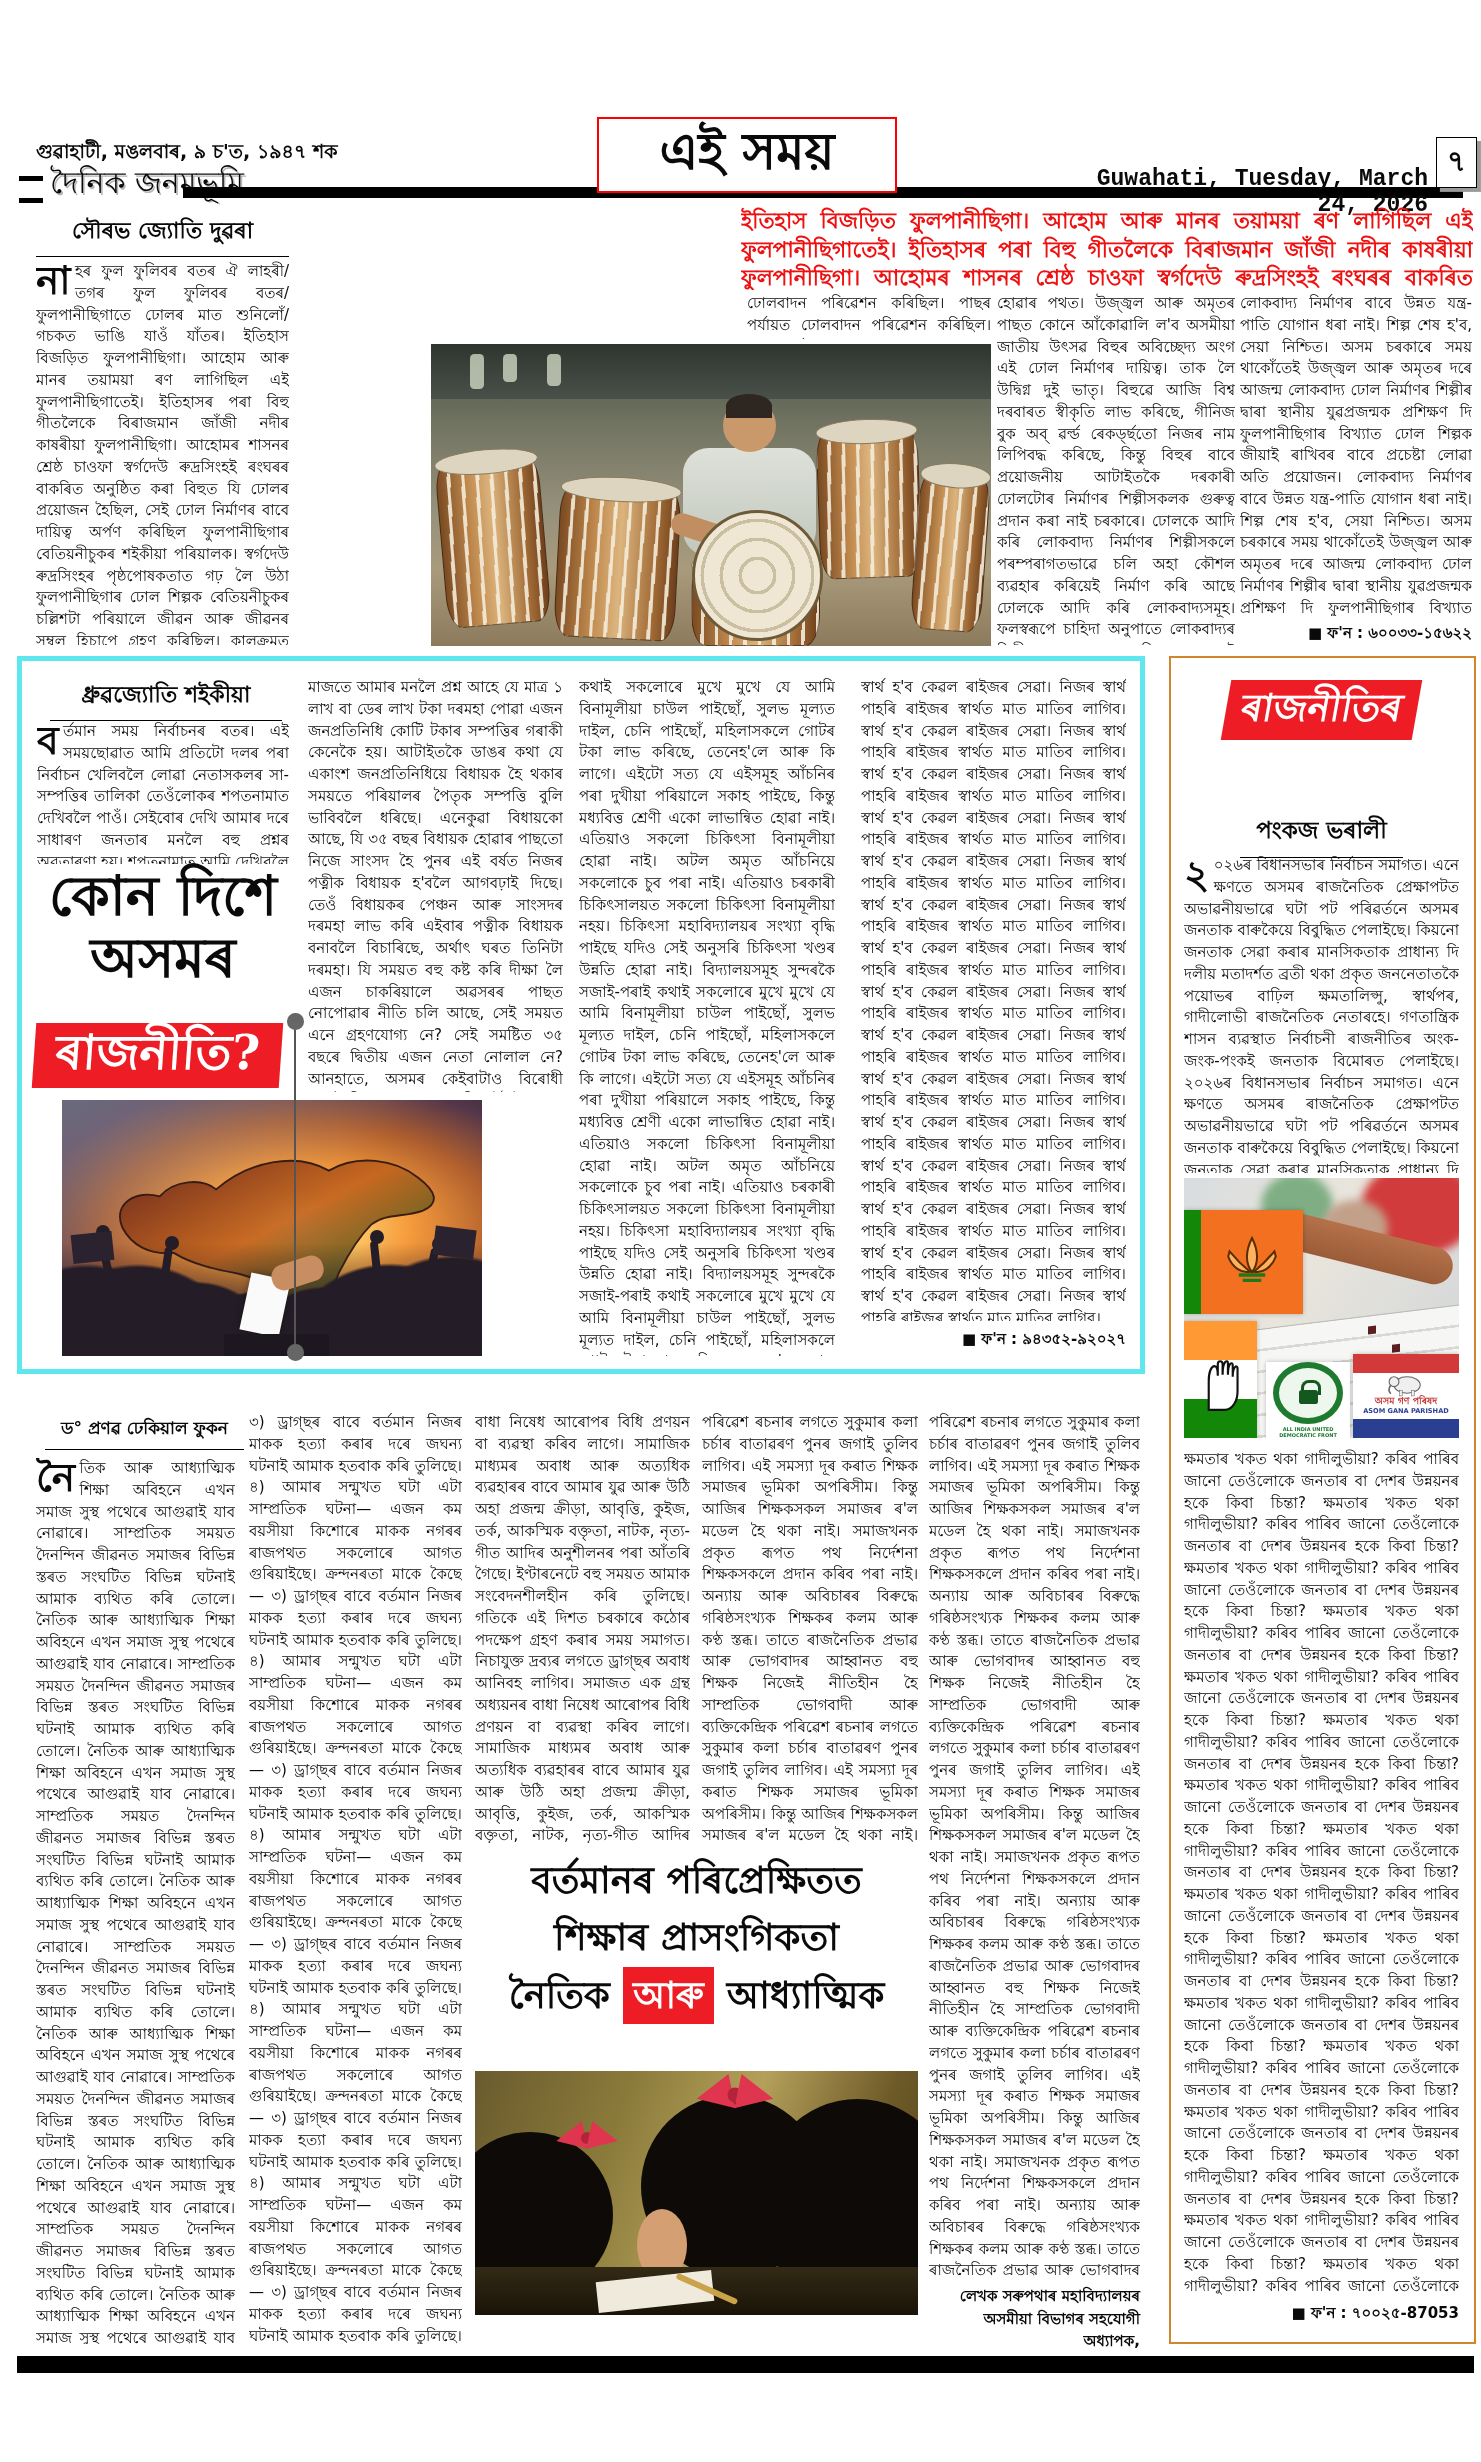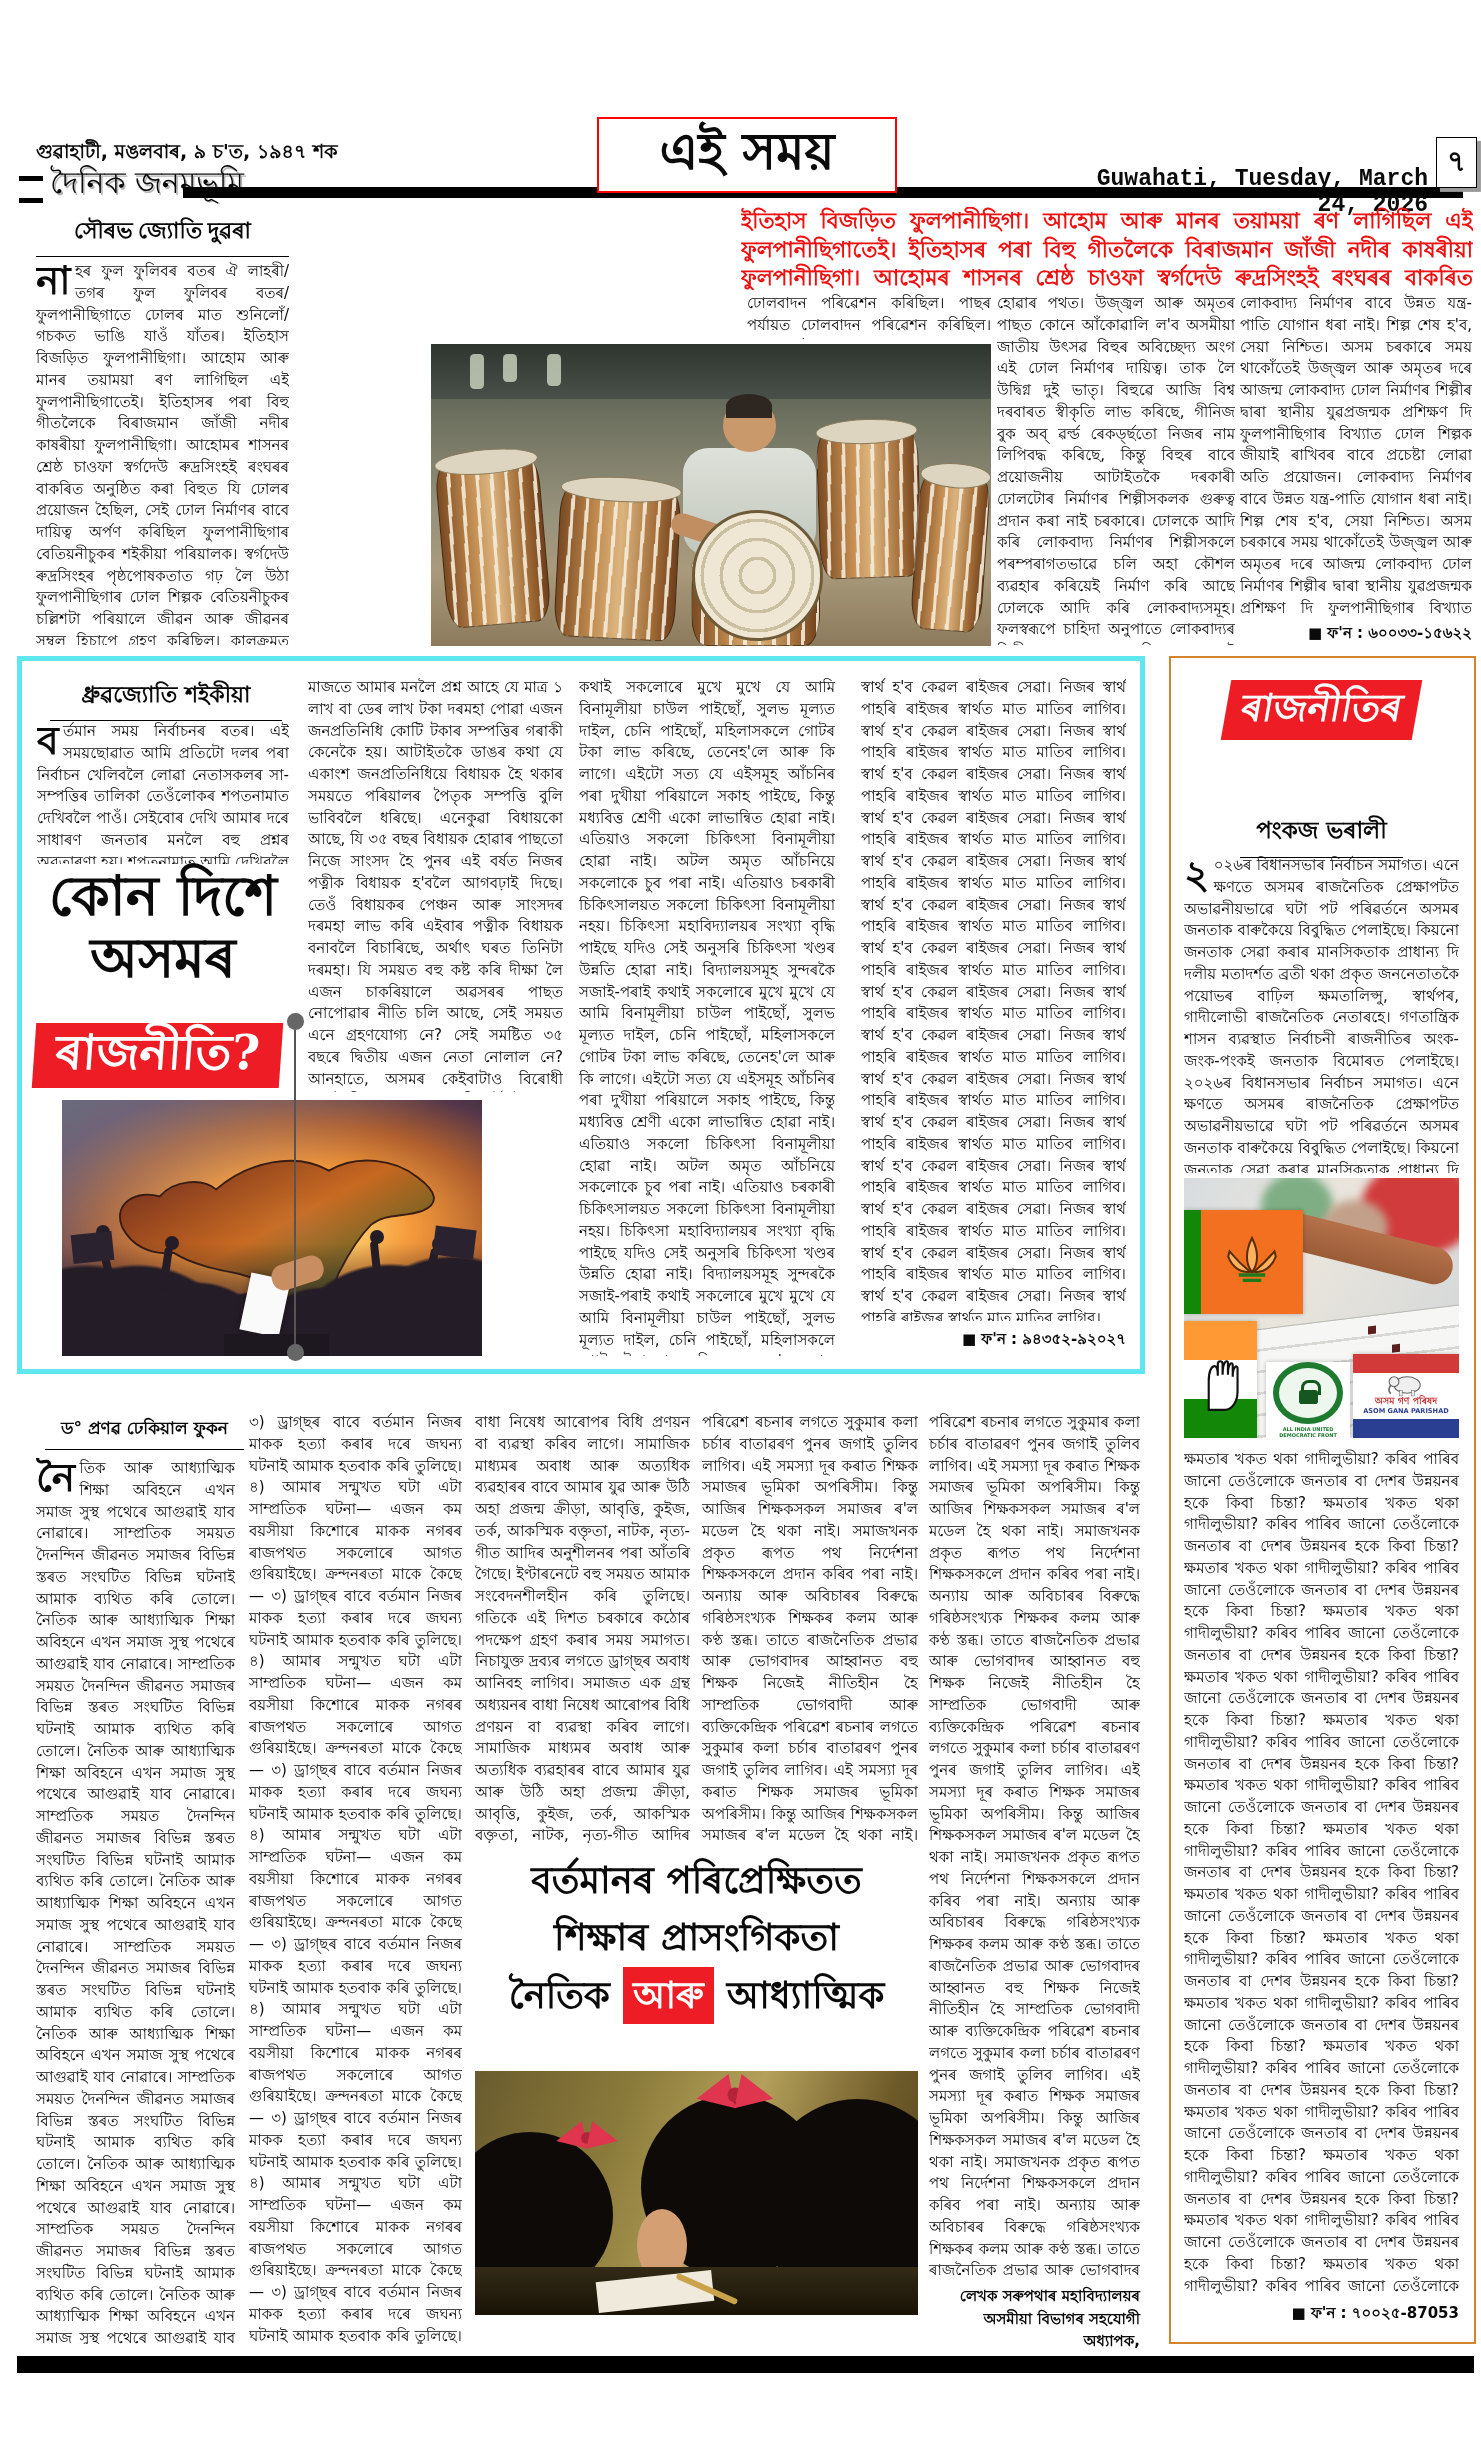--- a/index.html
+++ b/index.html
@@ -104,21 +104,21 @@
   <div class="abs as-date" style="left:36px;top:137px;width:432px;">গুৱাহাটী, মঙলবাৰ, ৯ চ'ত, ১৯৪৭ শক</div>
   <div class="abs logo-dash" style="left:19.4px;top:176px;"></div>
   <div class="abs paper-name" style="left:50px;top:159px;">দৈনিক জনমভূমি</div>
   <div class="abs mast-rule" style="left:183px;top:187px;width:1280px;height:11px;"></div>
   <div class="abs brand-box" style="left:597px;top:117px;width:296px;height:72px;">
     <span class="brand">এই সময়</span>
   </div>
   <div class="abs en-date" style="left:1052px;top:166px;width:376px;font-family:Liberation Mono, monospace;">Guwahati, Tuesday, March 24, 2026</div>
   <div class="abs pageno-box" style="left:1436px;top:137px;width:39px;height:49px;">৭</div>
 
-  <div class="abs byline" style="left:36px;top:213px;width:253px;font-family:Liberation Serif, serif;">সৌৰভ জ্যোতি দুৱৰা</div>
+  <div class="abs byline" style="left:36px;top:213px;width:253px;">সৌৰভ জ্যোতি দুৱৰা</div>
   <div class="abs body dropcap" style="left:36px;top:261px;width:253px;height:384px;">নাহৰ ফুল ফুলিবৰ বতৰ ঐ লাহৰী/ তগৰ ফুল ফুলিবৰ বতৰ/ফুলপানীছিগাতে ঢোলৰ মাত শুনিলোঁ/গচকত ভাঙি যাওঁ যাঁতৰ। ইতিহাস বিজড়িত ফুলপানীছিগা। আহোম আৰু মানৰ তয়াময়া ৰণ লাগিছিল এই ফুলপানীছিগাতেই। ইতিহাসৰ পৰা বিহু গীতলৈকে বিৰাজমান জাঁজী নদীৰ কাষৰীয়া ফুলপানীছিগা। আহোমৰ শাসনৰ শ্ৰেষ্ঠ চাওফা স্বৰ্গদেউ ৰুদ্ৰসিংহই ৰংঘৰৰ বাকৰিত অনুষ্ঠিত কৰা বিহুত যি ঢোলৰ প্ৰয়োজন হৈছিল, সেই ঢোল নিৰ্মাণৰ বাবে দায়িত্ব অৰ্পণ কৰিছিল ফুলপানীছিগাৰ বেতিয়নীচুকৰ শইকীয়া পৰিয়ালক। স্বৰ্গদেউ ৰুদ্ৰসিংহৰ পৃষ্ঠপোষকতাত গঢ় লৈ উঠা ফুলপানীছিগাৰ ঢোল শিল্পক বেতিয়নীচুকৰ চল্লিশটা পৰিয়ালে জীৱন আৰু জীৱনৰ সম্বল হিচাপে গ্ৰহণ কৰিছিল। কালক্ৰমত চল্লিশটা পৰিয়ালৰ ভিতৰত এঘৰেই এই শিল্পটো ধৰি ৰাখিলে আৰু আজি পৰ্যন্ত বৰ্তি আছে। সেই পৰিয়ালটোৱেই হৈছে সকলোৰে পৰিচিত গিলাচি (নবীন) শইকীয়াৰ পৰিয়াল। ১৯৫৬ চনত গিলাচি শইকীয়াই লোকবাদ্য নিৰ্মাণৰ এই শিল্পটোক আঁকোৱালি লৈ অসমৰ বিহুৰ লগত জড়িত সকলোৰে সমাদৰ পাবলৈ সক্ষম হৈছিল। ঢুলশিল্পী মঘাই ওজাই গিলাচি শইকীয়াই নিৰ্মাণ কৰা ঢোল কান্ধত লৈ ডিব্ৰুগড় ৰেডিঅ' চেণ্টাৰত</div>
 
 
   <div class="abs deck" style="left:741px;top:207px;width:732px;height:83px;">ইতিহাস বিজড়িত ফুলপানীছিগা। আহোম আৰু মানৰ তয়াময়া ৰণ লাগিছিল এই ফুলপানীছিগাতেই। ইতিহাসৰ পৰা বিহু গীতলৈকে বিৰাজমান জাঁজী নদীৰ কাষৰীয়া ফুলপানীছিগা। আহোমৰ শাসনৰ শ্ৰেষ্ঠ চাওফা স্বৰ্গদেউ ৰুদ্ৰসিংহই ৰংঘৰৰ বাকৰিত অনুষ্ঠিত</div>
 
   <div class="abs body" style="left:747px;top:293px;width:244px;height:46px;">ঢোলবাদন পৰিৱেশন কৰিছিল। পাছৰ পৰ্যায়ত ঢোলবাদন পৰিৱেশন কৰিছিল। পাছৰ পৰ্যায়ত</div>
   <div class="abs body" style="left:997px;top:293px;width:238px;height:352px;">হোৱাৰ পথত। উজ্জ্বল আৰু অমৃতৰ পাছত কোনে আঁকোৱালি ল'ব অসমীয়া জাতীয় উৎসৱ বিহুৰ অবিচ্ছেদ্য অংগ এই ঢোল নিৰ্মাণৰ দায়িত্ব। তাক লৈ উদ্বিগ্ন দুই ভাতৃ। বিহুৱে আজি বিশ্ব দৰবাৰত স্বীকৃতি লাভ কৰিছে, গীনিজ বুক অব্ ৱৰ্ল্ড ৰেকৰ্ড্ছতো নিজৰ নাম লিপিবদ্ধ কৰিছে, কিন্তু বিহুৰ বাবে প্ৰয়োজনীয় আটাইতকৈ দৰকাৰী ঢোলটোৰ নিৰ্মাণৰ শিল্পীসকলক গুৰুত্ব প্ৰদান কৰা নাই চৰকাৰে। ঢোলকে আদি কৰি লোকবাদ্য নিৰ্মাণৰ শিল্পীসকলে পৰম্পৰাগতভাৱে চলি অহা কৌশল ব্যৱহাৰ কৰিয়েই নিৰ্মাণ কৰি আছে ঢোলকে আদি কৰি লোকবাদ্যসমূহ। ফলস্বৰূপে চাহিদা অনুপাতে লোকবাদ্যৰ শিল্পীসকলে যোগান ধৰিব পৰা নাই ঢোল। চৰকাৰে অসমত গো-মাংস ভক্ষণ নিষিদ্ধ কৰি দিয়াৰ ফলত ঢোল নিৰ্মাণৰ বাবে আটাইতকৈ প্ৰয়োজনীয় গৰুৰ ছাল পাবলৈ নোহোৱাৰ বাবে ঢোল নিৰ্মাণ কৰা শিল্পীসকলৰ মাজত হাহাকাৰ পৰিস্থিতিৰ সৃষ্টি হৈছে। বহুত দাম দি গৰুৰ ছাল কিনি আনিবলগীয়া হোৱাৰ বাবে ঢোলৰ দাম বৃদ্ধি কৰিবলৈ বাধ্য হৈ পৰিছে উজ্জ্বল-অমৃতৰ দৰে ঢোল নিৰ্মাণ কৰা শিল্পীসকলে। চৰকাৰে যদি ঢোলকে</div>
   <div class="abs body" style="left:1240px;top:293px;width:232px;height:323px;">লোকবাদ্য নিৰ্মাণৰ বাবে উন্নত যন্ত্ৰ-পাতি যোগান ধৰা নাই। শিল্প শেষ হ'ব, সেয়া নিশ্চিত। অসম চৰকাৰে সময় থাকোঁতেই উজ্জ্বল আৰু অমৃতৰ দৰে আজন্ম লোকবাদ্য ঢোল নিৰ্মাণৰ শিল্পীৰ দ্বাৰা স্থানীয় যুৱপ্ৰজন্মক প্ৰশিক্ষণ দি ফুলপানীছিগাৰ বিখ্যাত ঢোল শিল্পক জীয়াই ৰাখিবৰ বাবে প্ৰচেষ্টা লোৱা অতি প্ৰয়োজন। লোকবাদ্য নিৰ্মাণৰ বাবে উন্নত যন্ত্ৰ-পাতি যোগান ধৰা নাই। শিল্প শেষ হ'ব, সেয়া নিশ্চিত। অসম চৰকাৰে সময় থাকোঁতেই উজ্জ্বল আৰু অমৃতৰ দৰে আজন্ম লোকবাদ্য ঢোল নিৰ্মাণৰ শিল্পীৰ দ্বাৰা স্থানীয় যুৱপ্ৰজন্মক প্ৰশিক্ষণ দি ফুলপানীছিগাৰ বিখ্যাত ঢোল শিল্পক জীয়াই ৰাখিবৰ বাবে প্ৰচেষ্টা লোৱা অতি প্ৰয়োজন।</div>
   <div class="abs phone" style="left:1240px;top:621px;width:232px;">■ ফ'ন : ৬০০৩৩-১৫৬২২</div>
 

